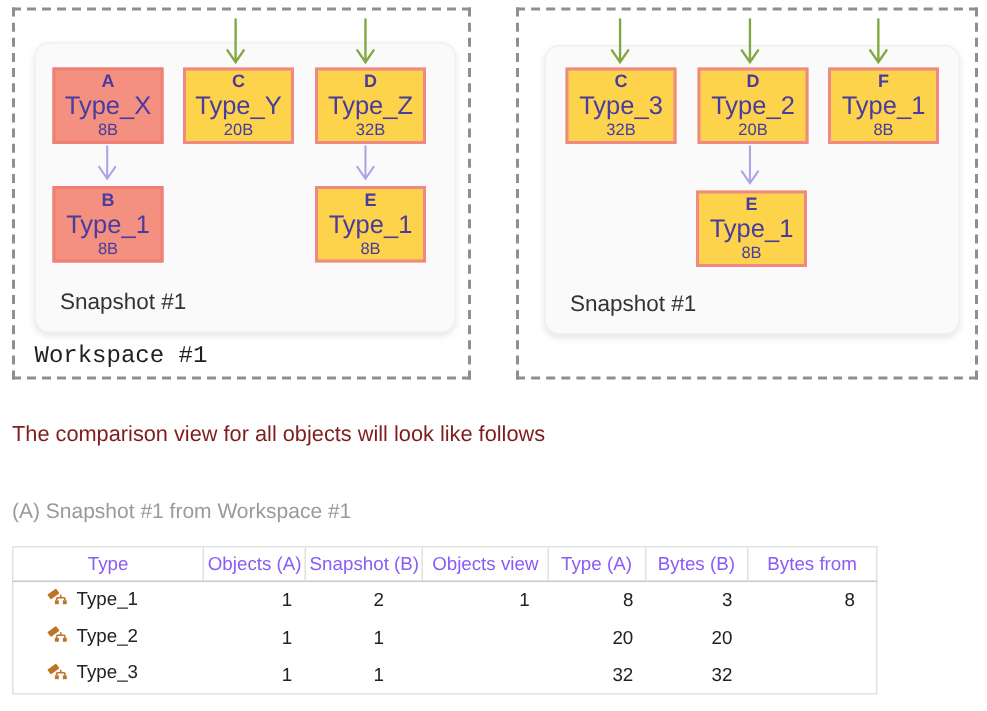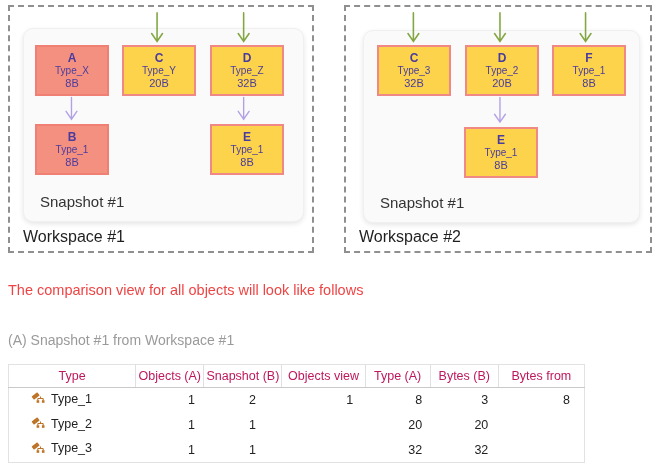--- a/index.html
+++ b/index.html
@@ -16,21 +16,21 @@
   .workspace {
     position: absolute; top: 5px; height: 248px;
     border: 2px dashed #8f8f8f;
     background: #fff;
   }
   .ws1 { left: 8px;  width: 306px; }
   .ws2 { left: 344px; width: 308px; }
 
   .ws-label {
     position: absolute; left: 13px; bottom: 5px;
-    font-size: 16px; color: #1f1f1f;
+    font-size: 16px; color: #1f1f1f; font-family: Liberation Mono, monospace;
   }
 
   .snapshot-card {
     position: absolute;
     background: #fafafa;
     border: 1px solid #f0f0f0;
     border-radius: 10px;
     box-shadow: 0 2px 5px rgba(0,0,0,0.10);
   }
   .ws1 .snapshot-card { left: 13px; top: 21px; width: 281px; height: 194px; }
@@ -43,21 +43,21 @@
 
   .node {
     position: absolute; width: 74px; height: 51px;
     display: flex; flex-direction: column;
     align-items: center; justify-content: center;
     border: 2px solid #f08985;
     color: #4a3b9e; text-align: center; line-height: 1.2;
     z-index: 2;
   }
   .node .nid   { font-size: 12px; font-weight: bold; }
-  .node .ntype { font-size: 10px; }
+  .node .ntype { font-size: 17px; }
   .node .nsize { font-size: 11px; }
   .node.yellow { background: #fcd34b; }
   .node.pink   { background: #f4907f; border-color: #f07f74; }
 
   .ws1 .n-a { left: 25px;  top: 38px;  }
   .ws1 .n-c { left: 112px; top: 38px;  }
   .ws1 .n-d { left: 200px; top: 38px;  }
   .ws1 .n-b { left: 25px;  top: 117px; }
   .ws1 .n-e { left: 200px; top: 117px; }
 
@@ -67,21 +67,21 @@
   .ws2 .n-e { left: 118px; top: 120px; }
 
   svg.arrows {
     position: absolute; inset: 0; width: 100%; height: 100%;
     z-index: 3; pointer-events: none;
   }
 
   
   .caption {
     position: absolute; left: 8px; top: 282px;
-    font-size: 14.5px; color: #ef4444;
+    font-size: 14.5px; color: #7f1d1d;
   }
   .legend {
     position: absolute; left: 8px; top: 331px;
     font-size: 14px; color: #9a9a9a; line-height: 19px;
   }
 
   
   .grid-wrap {
     position: absolute; left: 8px; top: 364px; width: 577px;
   }
@@ -91,21 +91,21 @@
     font-size: 12.5px; color: #222;
   }
   table.grid col:nth-child(1){ width:127px; }
   table.grid col:nth-child(2){ width:68px;  }
   table.grid col:nth-child(3){ width:78px;  }
   table.grid col:nth-child(4){ width:83px;  }
   table.grid col:nth-child(5){ width:65px;  }
   table.grid col:nth-child(6){ width:68px;  }
   table.grid col:nth-child(7){ width:86px;  }
   table.grid th {
-    height: 23px; font-weight: normal; color: #be185d;
+    height: 23px; font-weight: normal; color: #8b5cf6;
     text-align: center; vertical-align: middle;
     border-bottom: 1px solid #c9c9c9;
     border-left: 1px solid #e0e0e0;
     background: #fff; overflow: hidden; white-space: nowrap;
   }
   table.grid th:first-child { border-left: none; }
   table.grid td {
     height: 25px; vertical-align: middle; white-space: nowrap; overflow: hidden;
   }
   table.grid td.num { text-align: right; }
@@ -200,21 +200,20 @@
       <g stroke="#82a742" stroke-width="1.6" fill="none" stroke-linecap="round">
         <path d="M68,6 L68,34 M62.5,27 L68,35 L73.5,27"></path>
         <path d="M156,6 L156,34 M150.5,27 L156,35 L161.5,27"></path>
         <path d="M243,6 L243,34 M237.5,27 L243,35 L248.5,27"></path>
       </g>
       <g stroke="#b3a1e6" stroke-width="1.4" fill="none" stroke-linecap="round">
         <path d="M156,92 L156,116 M150.5,109 L156,117 L161.5,109"></path>
       </g>
     </svg>
 
-    <span class="ws-label">Workspace #2</span>
   </div>
 
   <div class="caption">The comparison view for all objects will look like follows</div>
   <div class="legend">
     <div>(A) Snapshot #1 from Workspace #1</div>
   </div>
 
   <div class="grid-wrap">
     <table class="grid">
       <colgroup>

